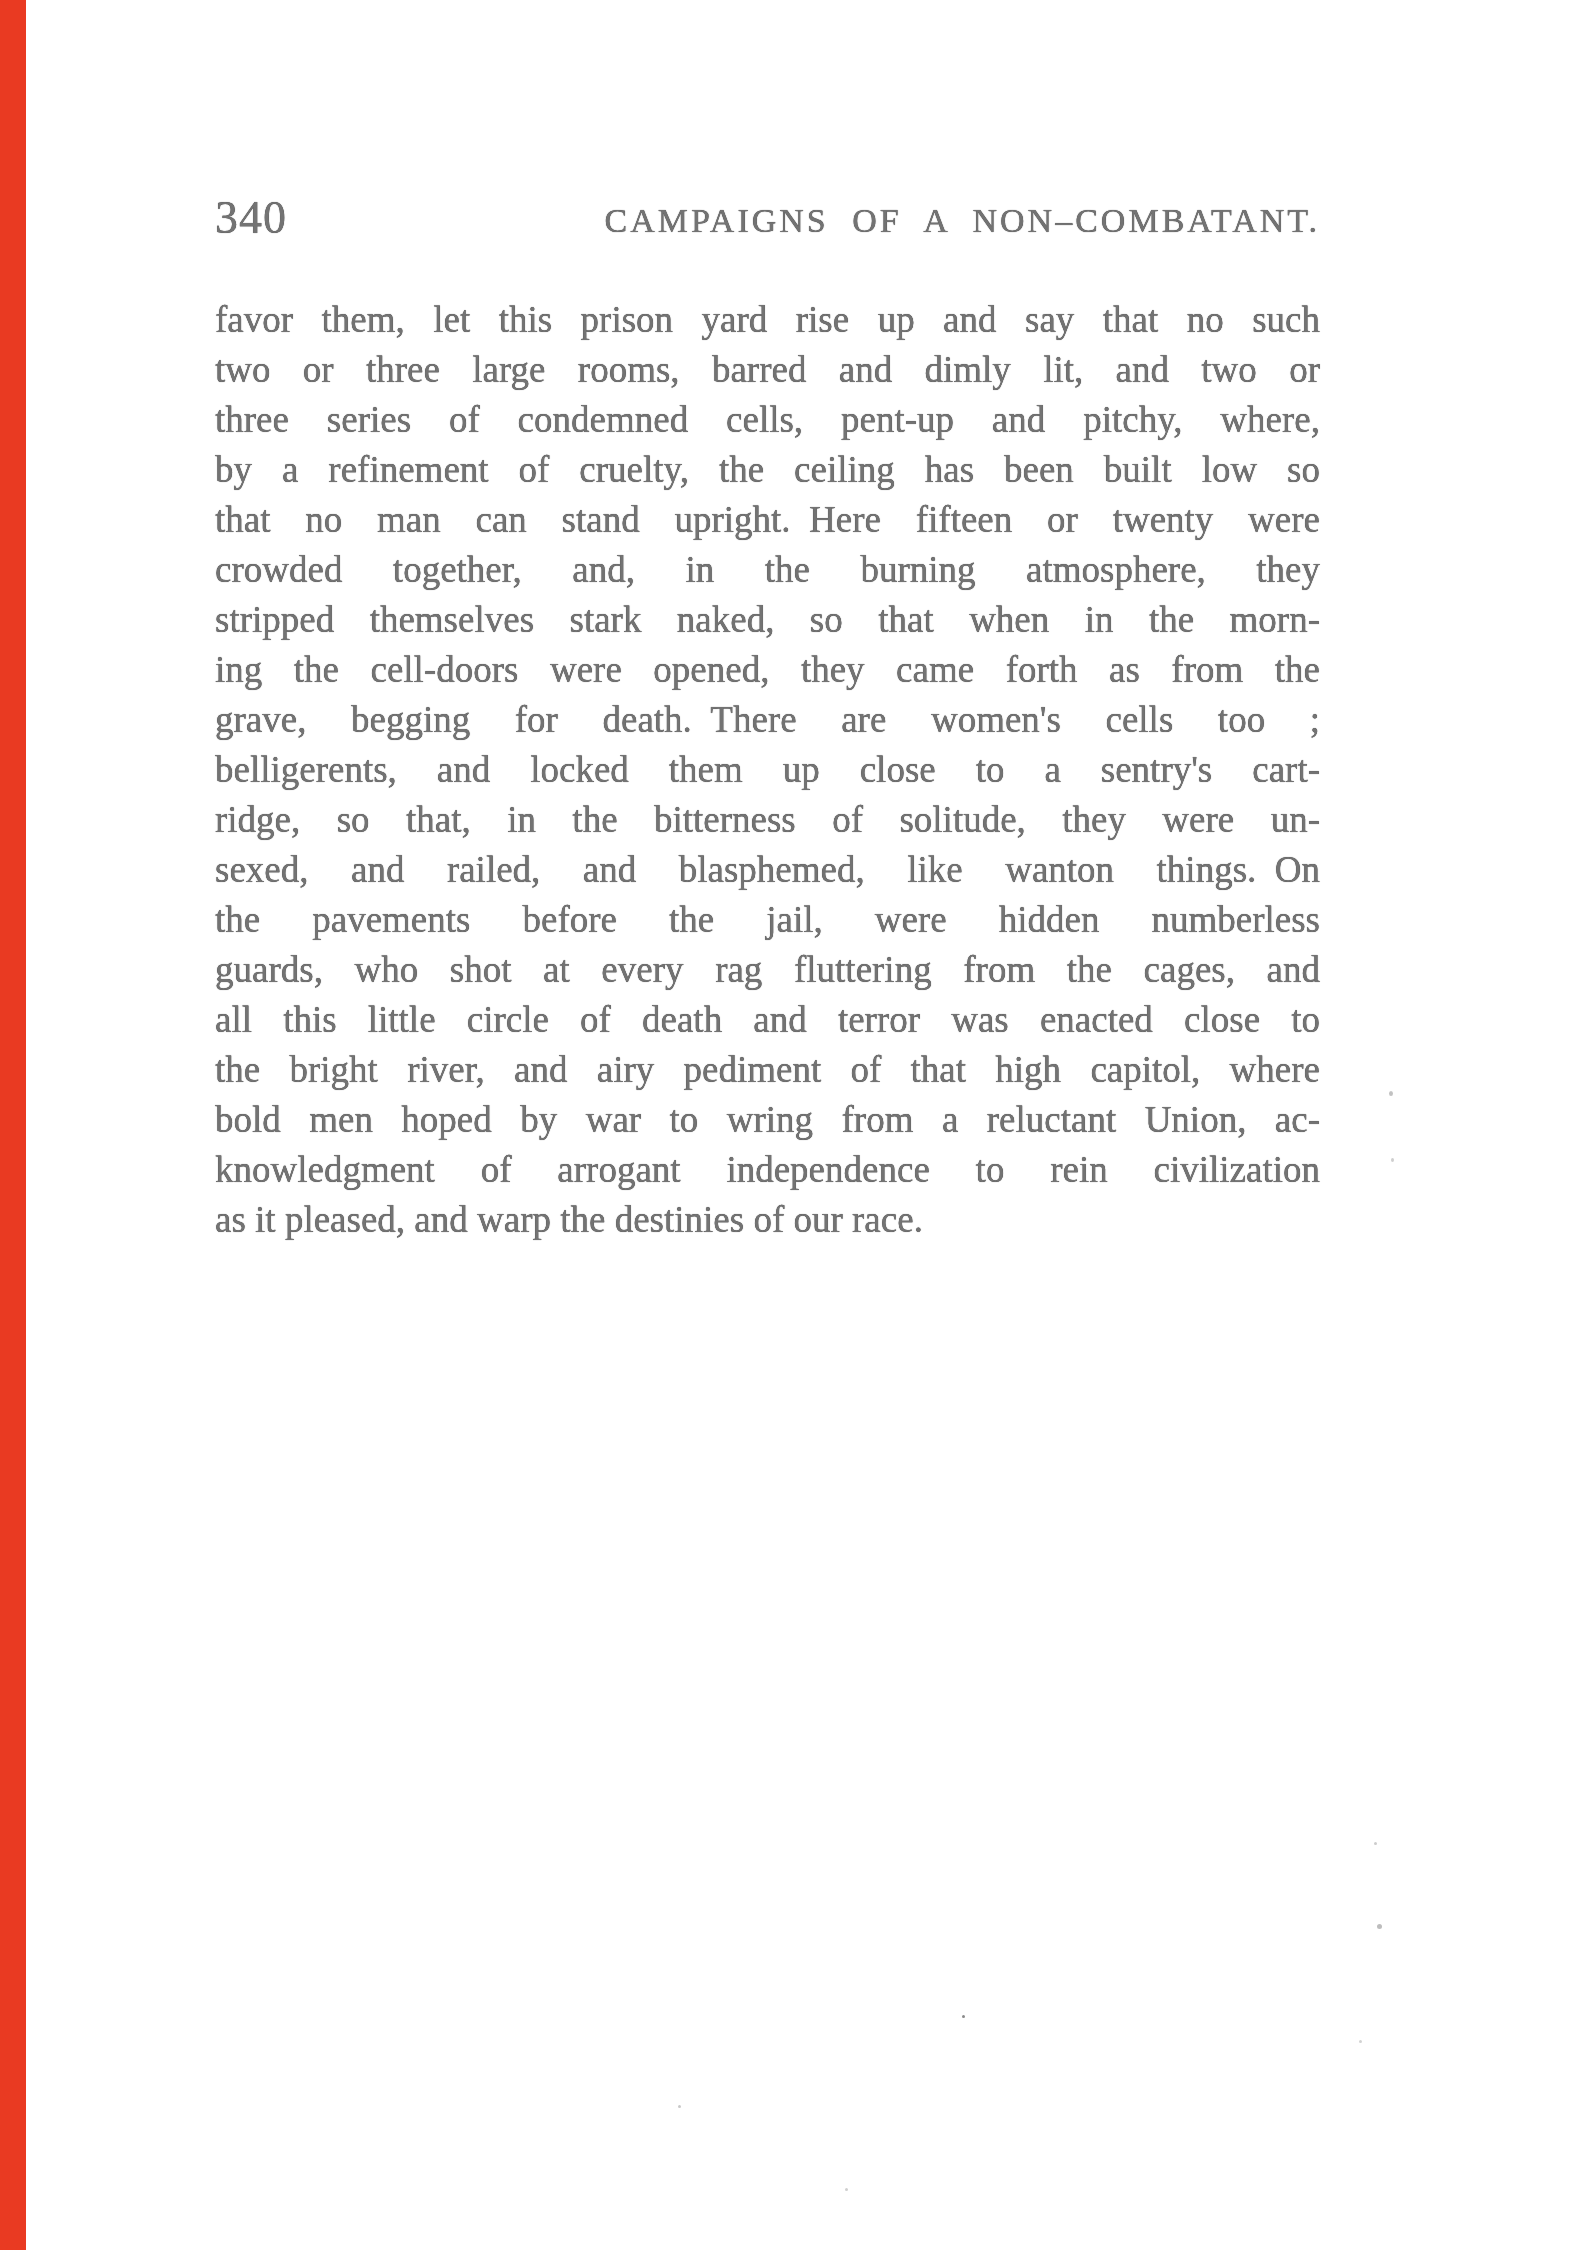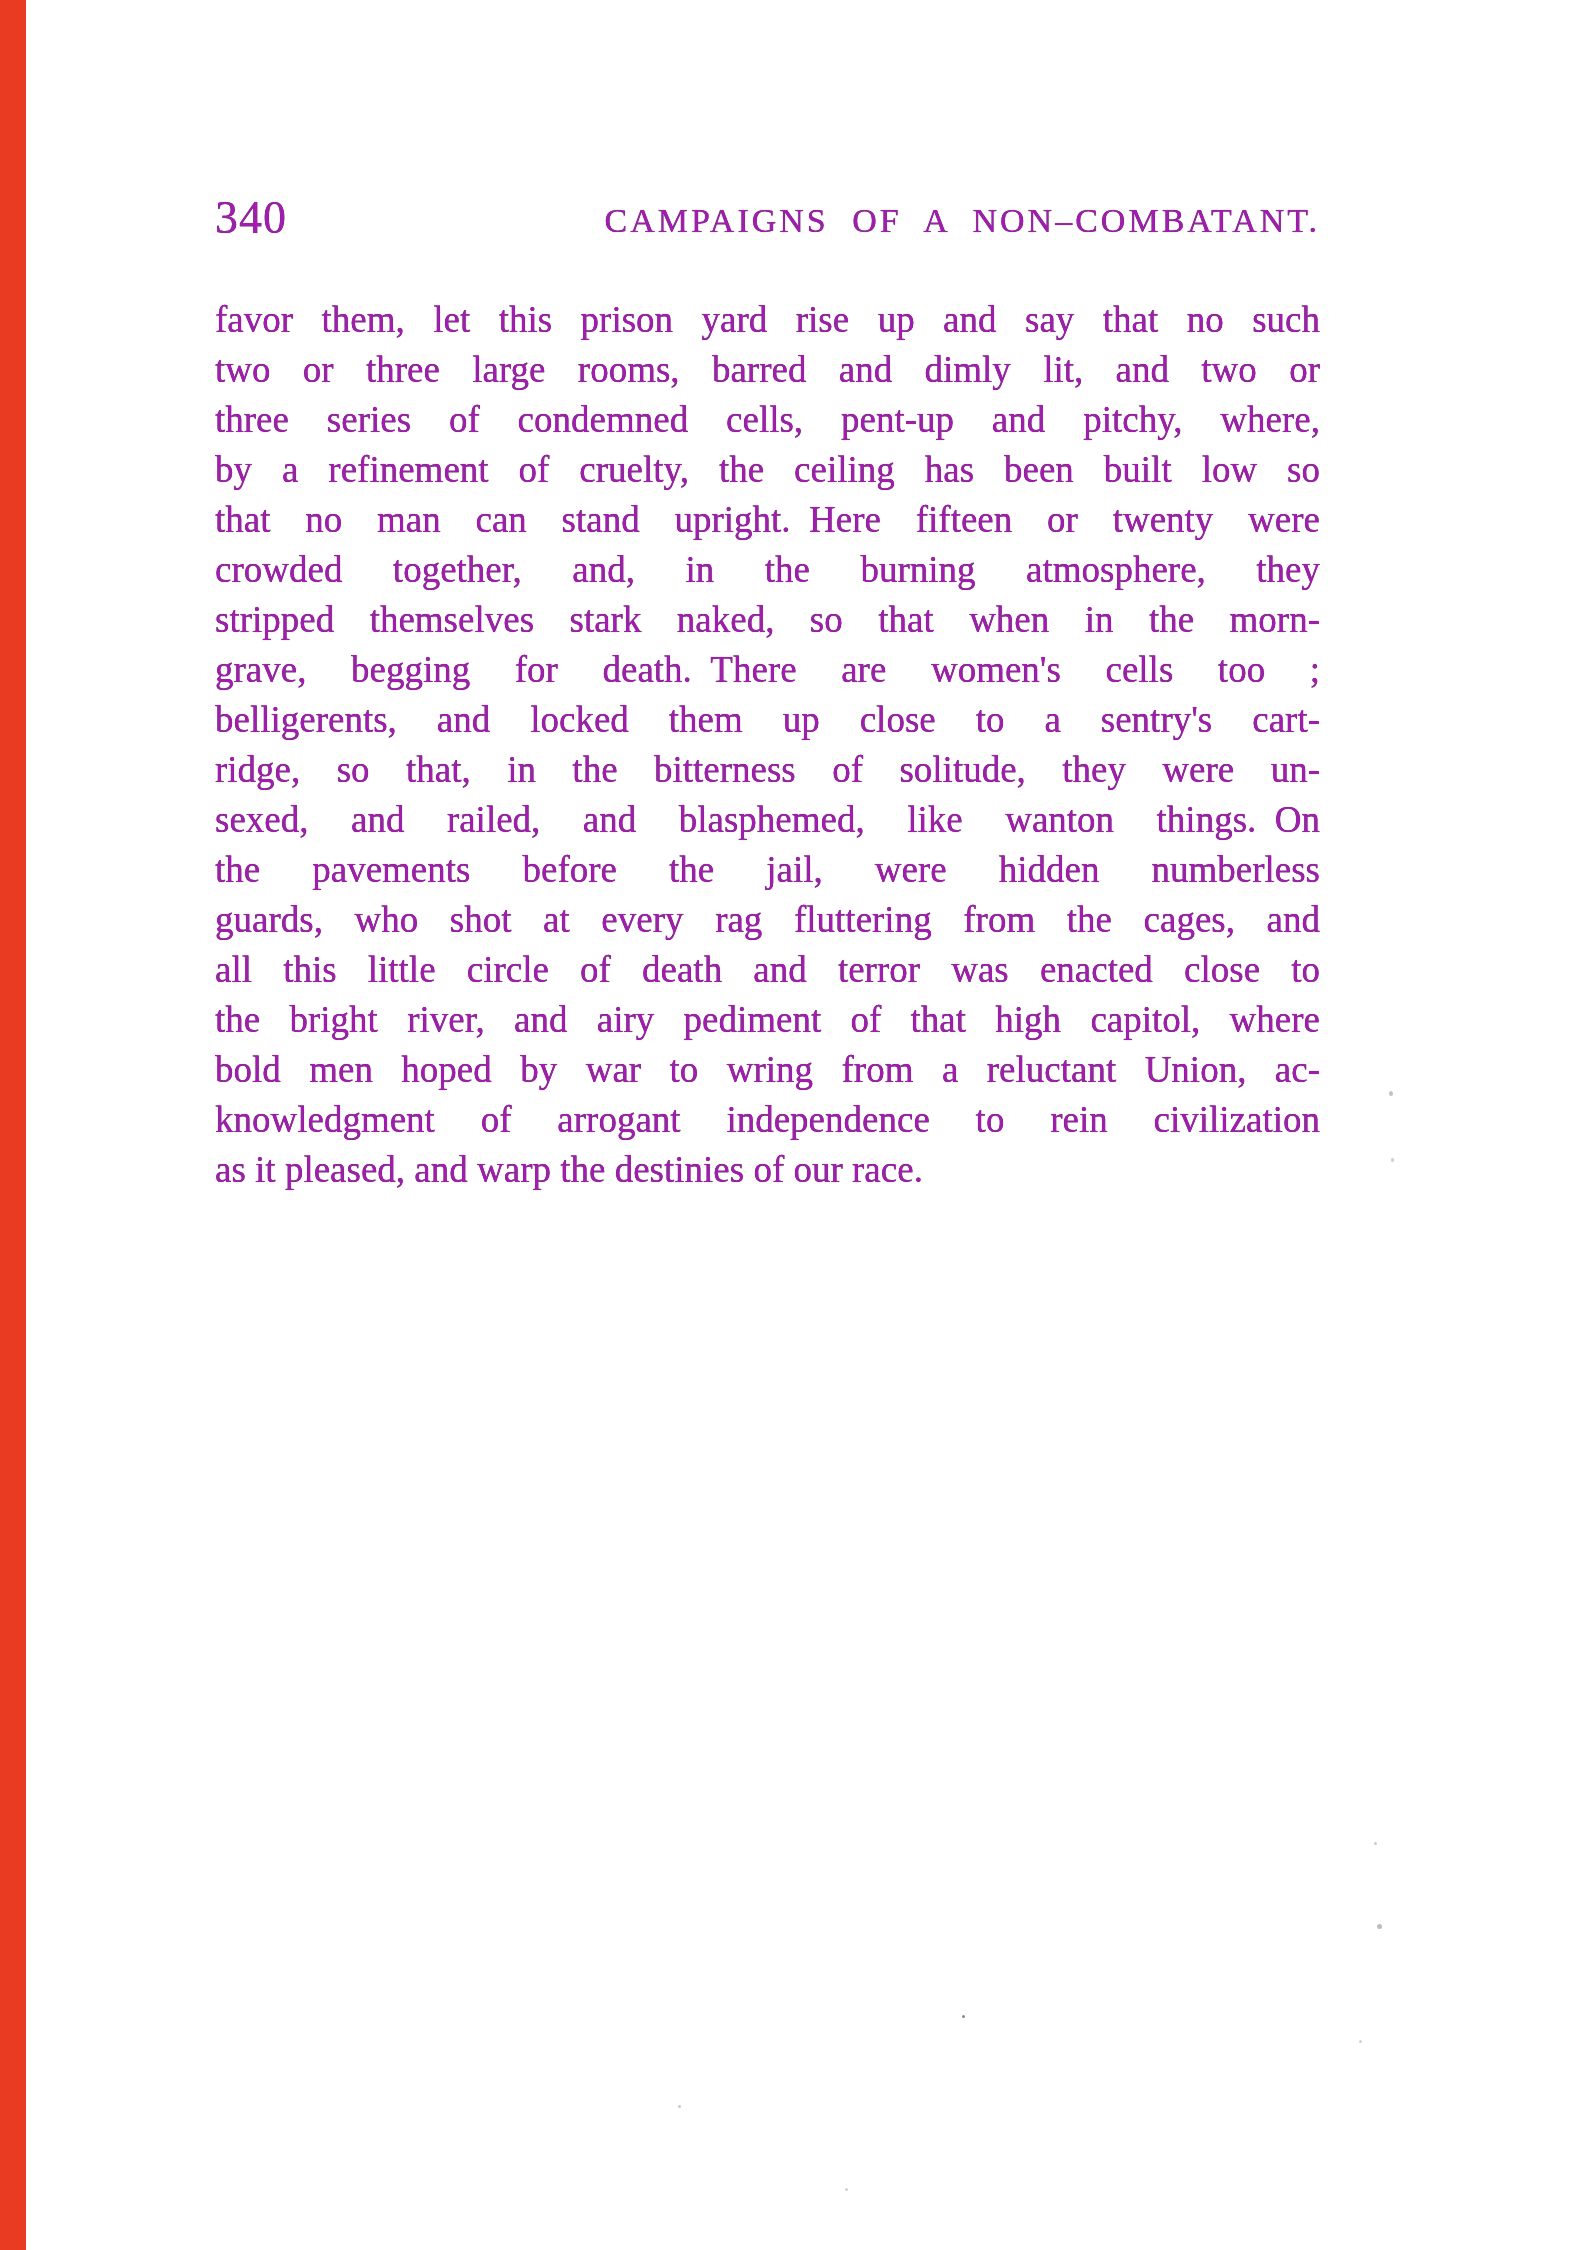--- a/index.html
+++ b/index.html
@@ -7,21 +7,21 @@
     padding: 0;
     background: #ffffff;
   }
   .page {
     position: relative;
     width: 1586px;
     height: 2250px;
     background: #ffffff;
     overflow: hidden;
     font-family: "Liberation Serif", "DejaVu Serif", serif;
-    color: #a21caf;
+    color: #737373;
   }
   
   .film-edge {
     position: absolute;
     left: 0;
     top: 0;
     width: 26px;
     height: 2250px;
     background: #e93a22;
   }
@@ -90,20 +90,21 @@
   </div>
 
   <div class="text-block">
     <div class="text-line">favor them, let this prison yard rise up and say that no such</div>
     <div class="text-line">two or three large rooms, barred and dimly lit, and two or</div>
     <div class="text-line">three series of condemned cells, pent-up and pitchy, where,</div>
     <div class="text-line">by a refinement of cruelty, the ceiling has been built low so</div>
     <div class="text-line">that no man can stand upright. Here fifteen or twenty were</div>
     <div class="text-line">crowded together, and, in the burning atmosphere, they</div>
     <div class="text-line">stripped themselves stark naked, so that when in the morn-</div>
+    <div class="text-line">ing the cell-doors were opened, they came forth as from the</div>
     <div class="text-line">grave, begging for death. There are women's cells too ;</div>
     <div class="text-line">belligerents, and locked them up close to a sentry's cart-</div>
     <div class="text-line">ridge, so that, in the bitterness of solitude, they were un-</div>
     <div class="text-line">sexed, and railed, and blasphemed, like wanton things. On</div>
     <div class="text-line">the pavements before the jail, were hidden numberless</div>
     <div class="text-line">guards, who shot at every rag fluttering from the cages, and</div>
     <div class="text-line">all this little circle of death and terror was enacted close to</div>
     <div class="text-line">the bright river, and airy pediment of that high capitol, where</div>
     <div class="text-line">bold men hoped by war to wring from a reluctant Union, ac-</div>
     <div class="text-line">knowledgment of arrogant independence to rein civilization</div>

